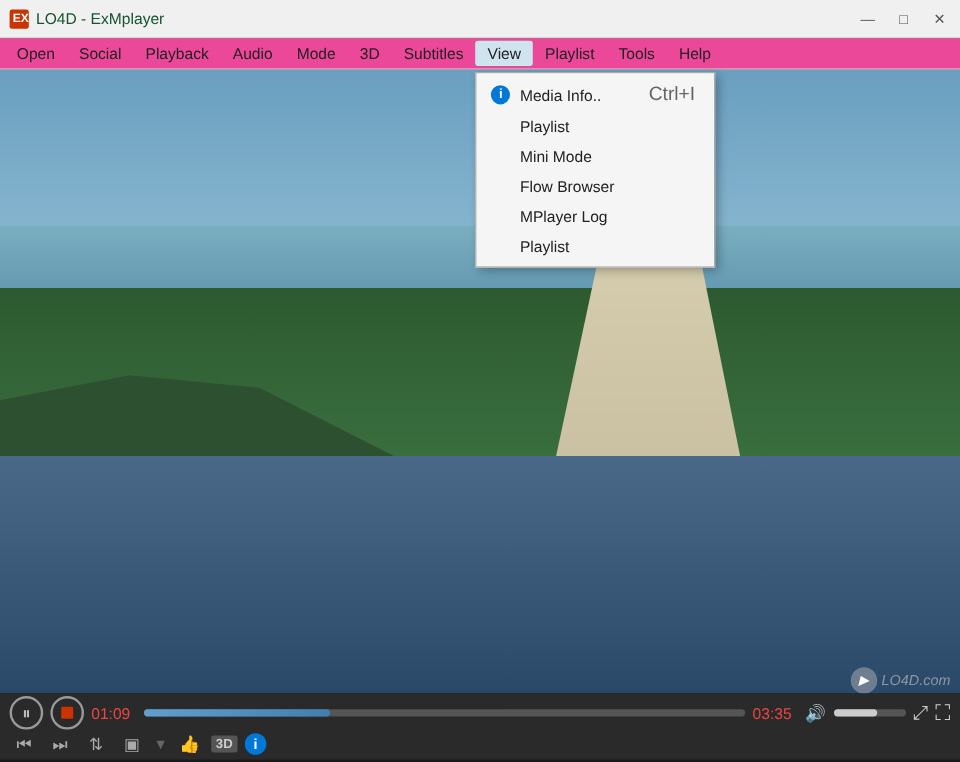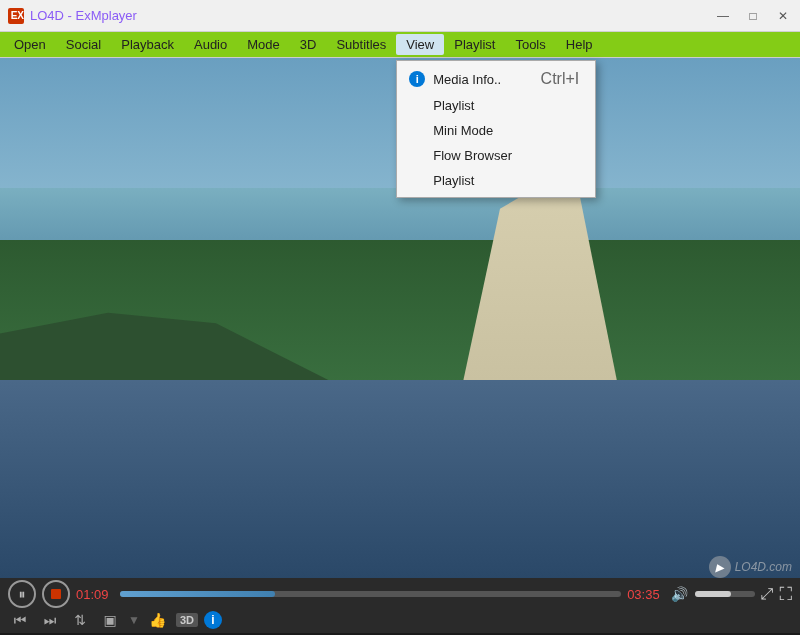--- a/index.html
+++ b/index.html
@@ -18,38 +18,38 @@
     .title-bar-icon {
       width: 16px; height: 16px;
       background: #cc3300;
       border-radius: 2px;
       margin-right: 6px;
       display: flex; align-items: center; justify-content: flex-end;
       color: white; font-size: 10px; font-weight: bold;
     }
     .title-bar-text {
       font-size: 13px;
-      color: #8b5cf6;
+      color: #14532d;
     }
     .title-bar-controls {
       position: absolute; right: 4px; top: 50%; transform: translateY(-50%);
       display: flex; gap: 4px;
     }
     .title-btn {
       width: 26px; height: 22px;
       background: transparent;
       border: none; cursor: pointer;
       display: flex; align-items: center; justify-content: center;
       font-size: 12px; color: #555;
       border-radius: 2px;
     }
 
     
     .menu-bar {
-      background: #84cc16;
+      background: #ec4899;
       height: 26px;
       display: flex;
       align-items: center;
       padding: 0 4px;
       border-bottom: 1px solid #ccc;
       position: relative;
       z-index: 100;
     }
     .menu-item {
       padding: 3px 10px;
@@ -281,20 +281,24 @@
       <div class="dropdown-item">
         <span style="width:16px; display:inline-block;"></span>
         <span>Mini Mode</span>
       </div>
 
       <div class="dropdown-item">
         <span style="width:16px; display:inline-block;"></span>
         <span>Flow Browser</span>
       </div>
 
+      <div class="dropdown-item">
+        <span style="width:16px; display:inline-block;"></span>
+        <span>MPlayer Log</span>
+      </div>
 
       <div class="dropdown-item">
         <span style="width:16px; display:inline-block;"></span>
         <span>Playlist</span>
       </div>
     </div>
   </div>
   <div class="menu-item">Playlist</div>
   <div class="menu-item">Tools</div>
   <div class="menu-item">Help</div>

